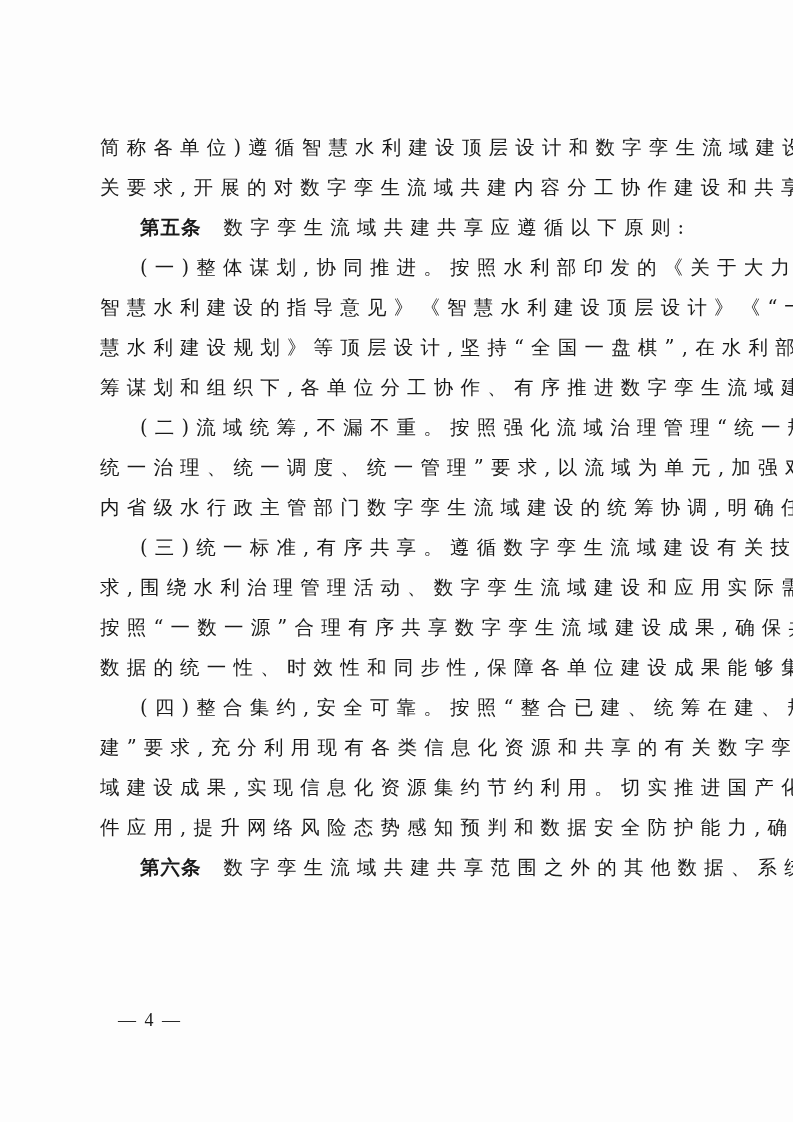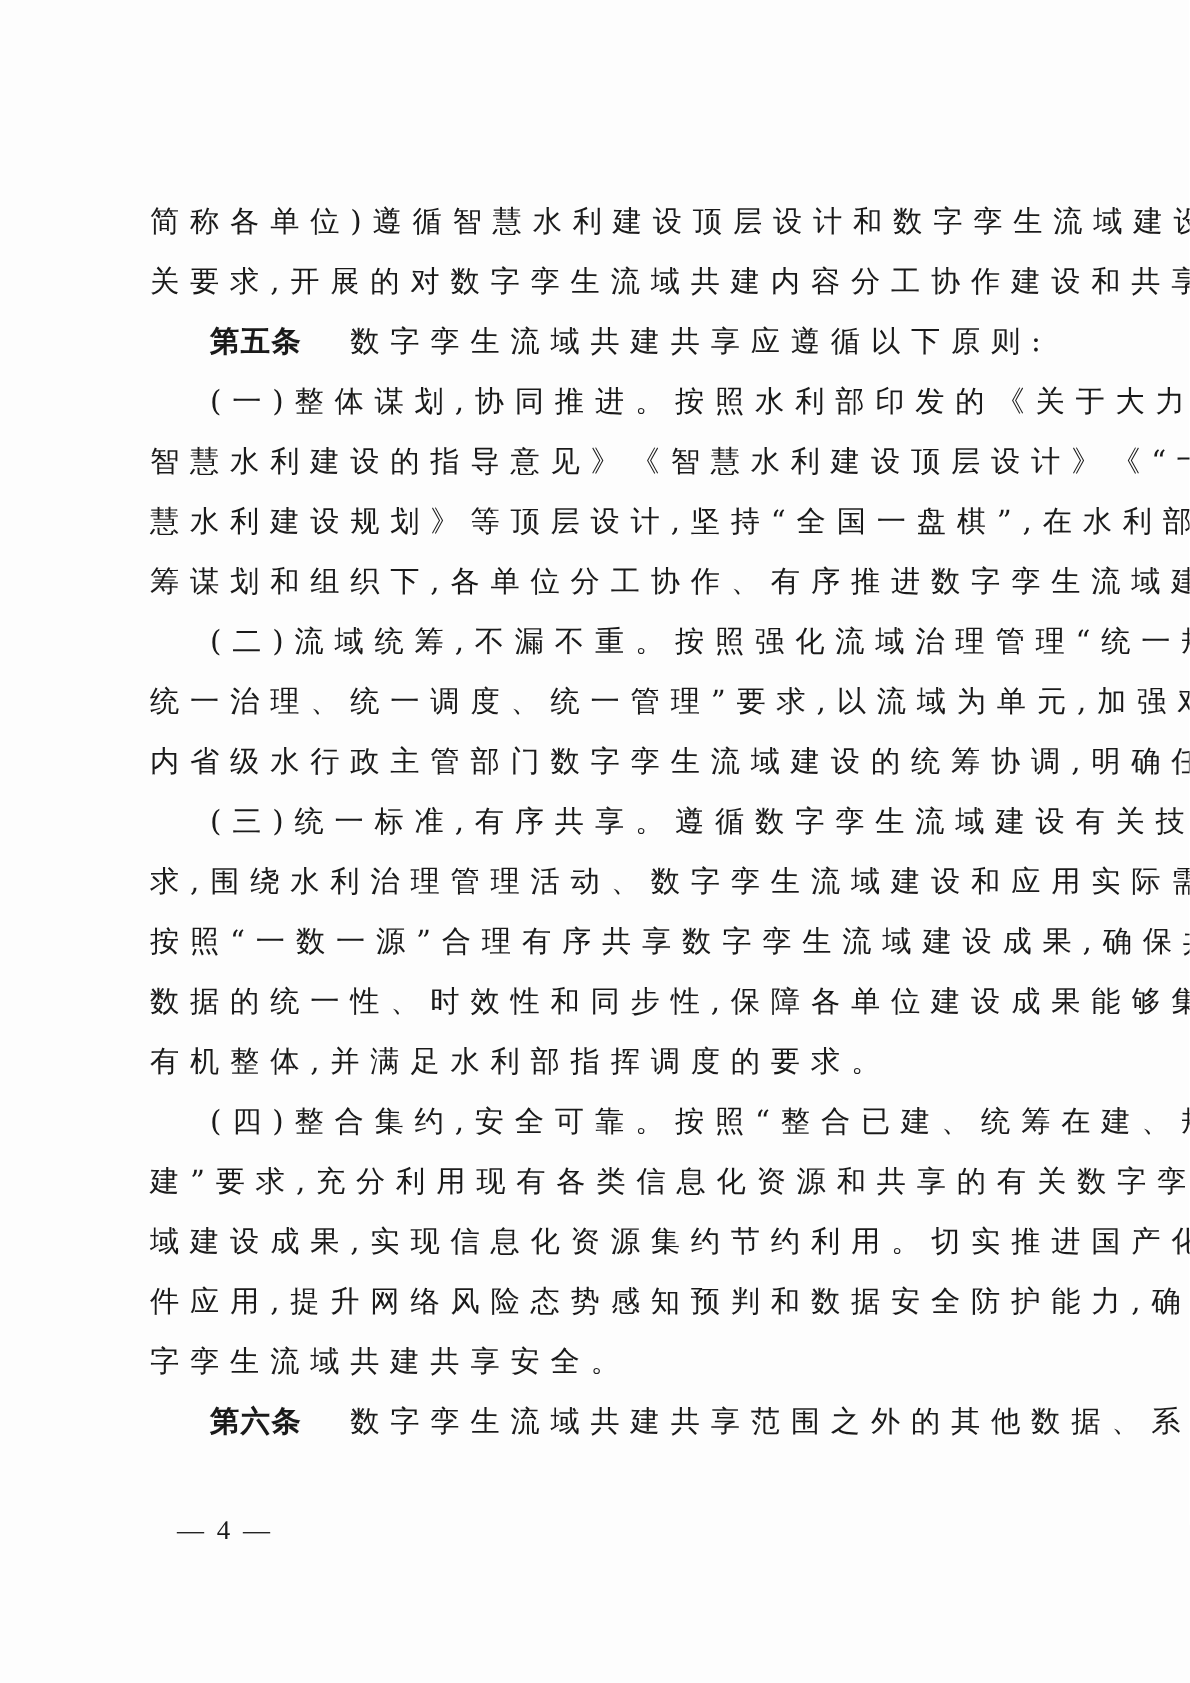--- a/index.html
+++ b/index.html
@@ -35,21 +35,21 @@
       white-space: nowrap;
       overflow: visible;
     }
     .line.indent {
       padding-left: 40px;
     }
     .article-head {
       font-family: "DejaVu Sans", "Liberation Sans", sans-serif;
       font-weight: bold;
       letter-spacing: 1px;
-      margin-right: 32px;
+      margin-right: 22px;
     }
     .page-number {
       position: absolute;
       left: 118px;
       top: 1010px;
       font-size: 18px;
       font-family: "Liberation Serif", "DejaVu Serif", serif;
       letter-spacing: 2px;
       white-space: nowrap;
     }
@@ -66,23 +66,21 @@
     <div class="line">智慧水利建设的指导意见》《智慧水利建设顶层设计》《“十四五”智</div>
     <div class="line">慧水利建设规划》等顶层设计,坚持“全国一盘棋”,在水利部的统</div>
     <div class="line">筹谋划和组织下,各单位分工协作、有序推进数字孪生流域建设。</div>
     <div class="line indent">(二)流域统筹,不漏不重。按照强化流域治理管理“统一规划、</div>
     <div class="line">统一治理、统一调度、统一管理”要求,以流域为单元,加强对流域</div>
     <div class="line">内省级水行政主管部门数字孪生流域建设的统筹协调,明确任务</div>
     <div class="line indent">(三)统一标准,有序共享。遵循数字孪生流域建设有关技术要</div>
     <div class="line">求,围绕水利治理管理活动、数字孪生流域建设和应用实际需要,</div>
     <div class="line">按照“一数一源”合理有序共享数字孪生流域建设成果,确保共享</div>
     <div class="line">数据的统一性、时效性和同步性,保障各单位建设成果能够集成为</div>
-    <div class="line">有机整体,并满足水利部指挥调度的要求。</div>
     <div class="line indent">(四)整合集约,安全可靠。按照“整合已建、统筹在建、规范新</div>
     <div class="line">建”要求,充分利用现有各类信息化资源和共享的有关数字孪生流</div>
     <div class="line">域建设成果,实现信息化资源集约节约利用。切实推进国产化软硬</div>
     <div class="line">件应用,提升网络风险态势感知预判和数据安全防护能力,确保数</div>
-    <div class="line">字孪生流域共建共享安全。</div>
     <div class="line indent"><span class="article-head">第六条</span><span>数字孪生流域共建共享范围之外的其他数据、系统</span></div>
   </div>
 
   <div class="page-number">— 4 —</div>
 </div>
 
 </body></html>

